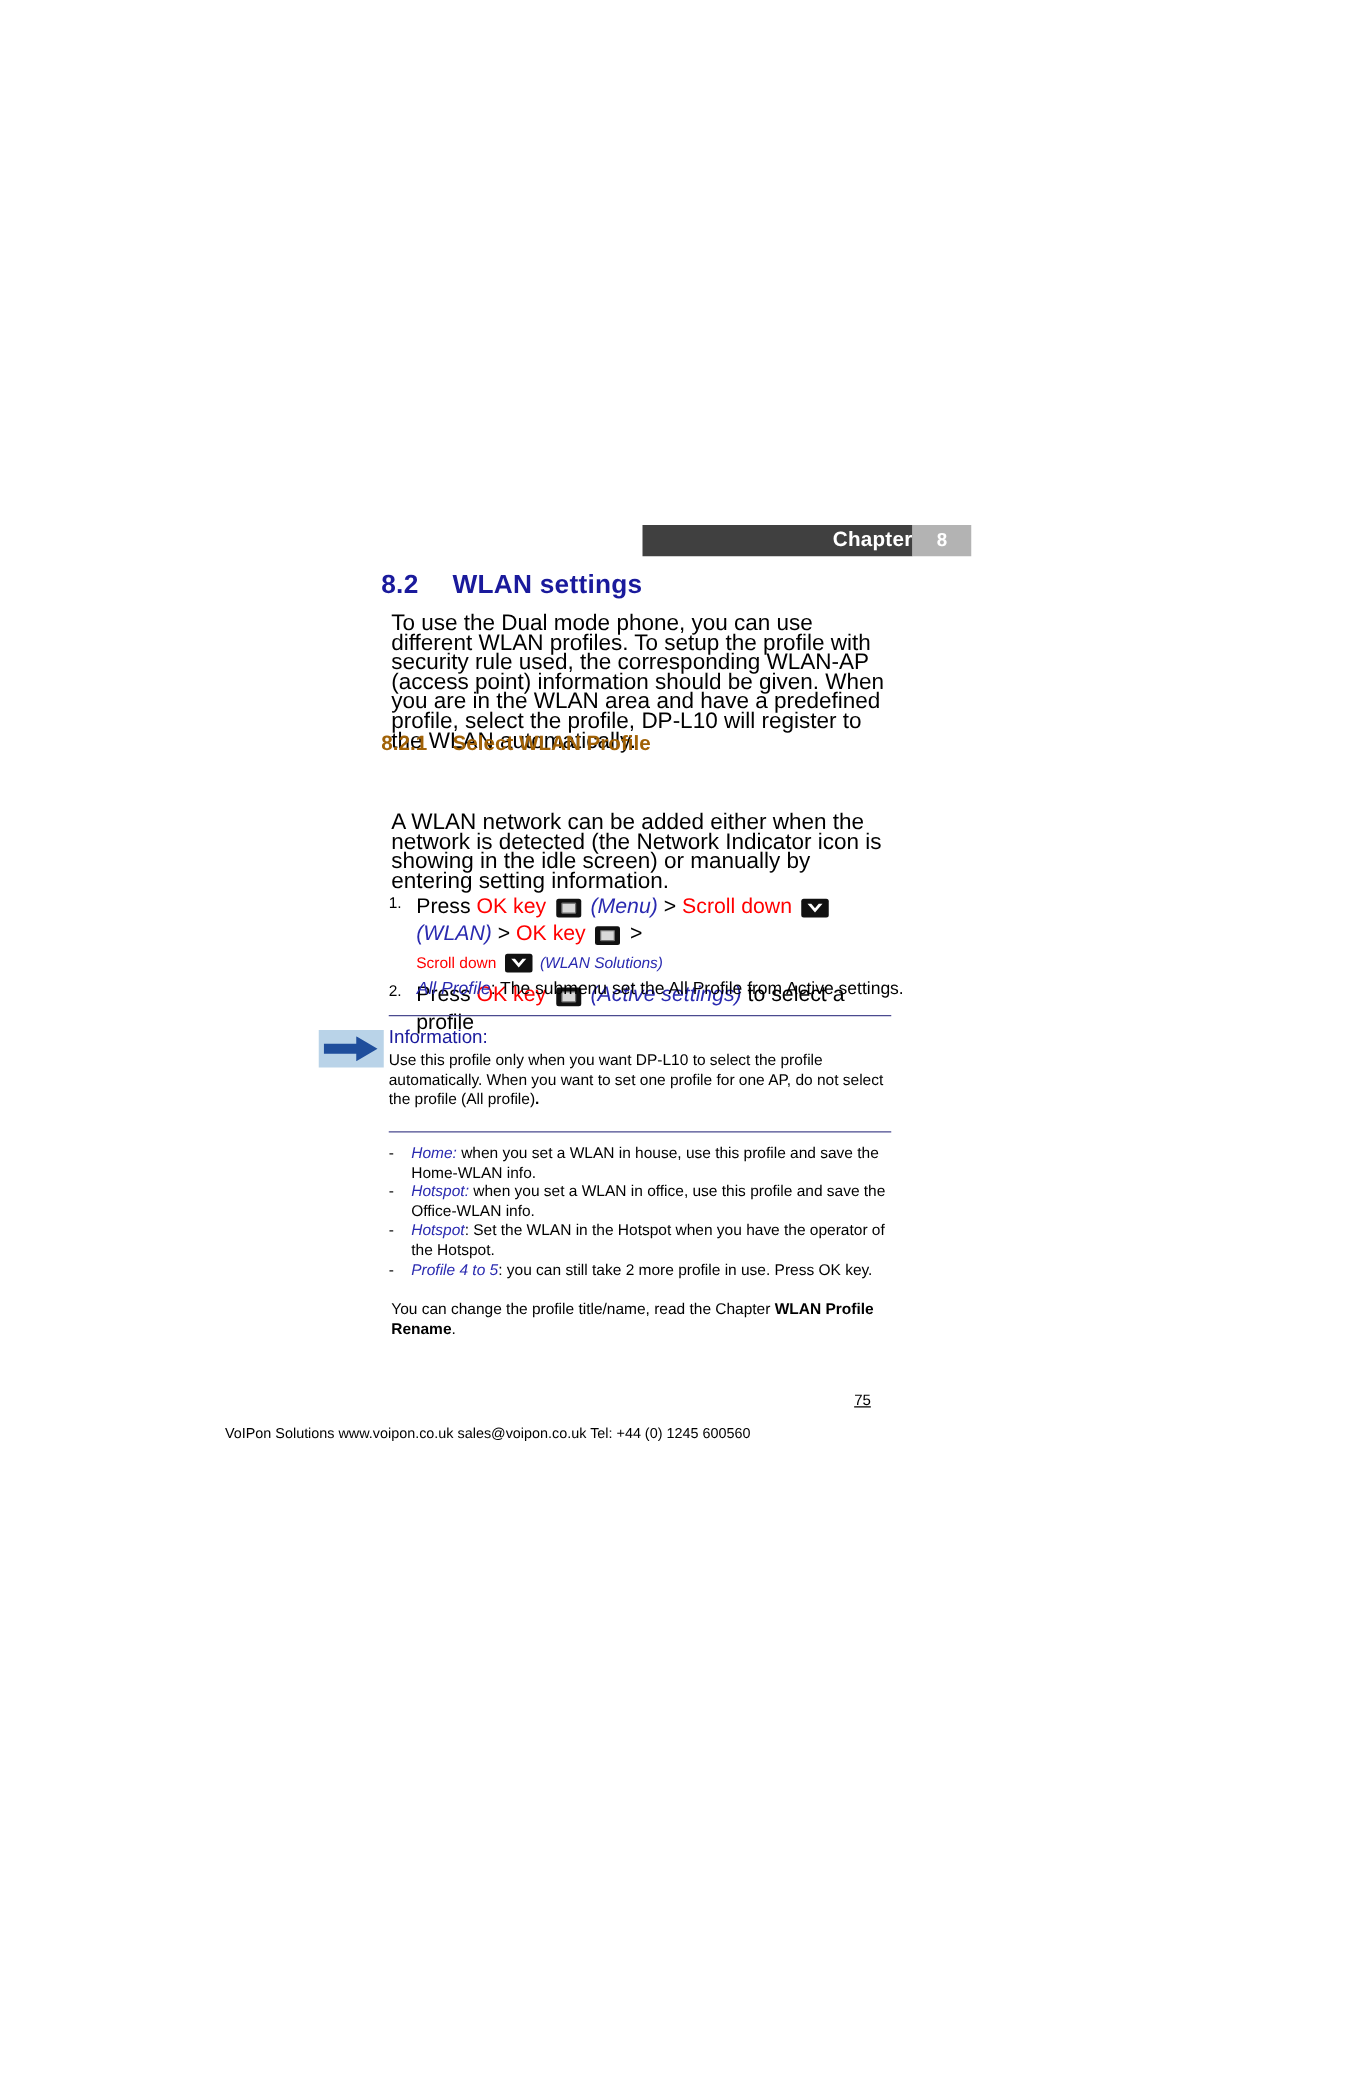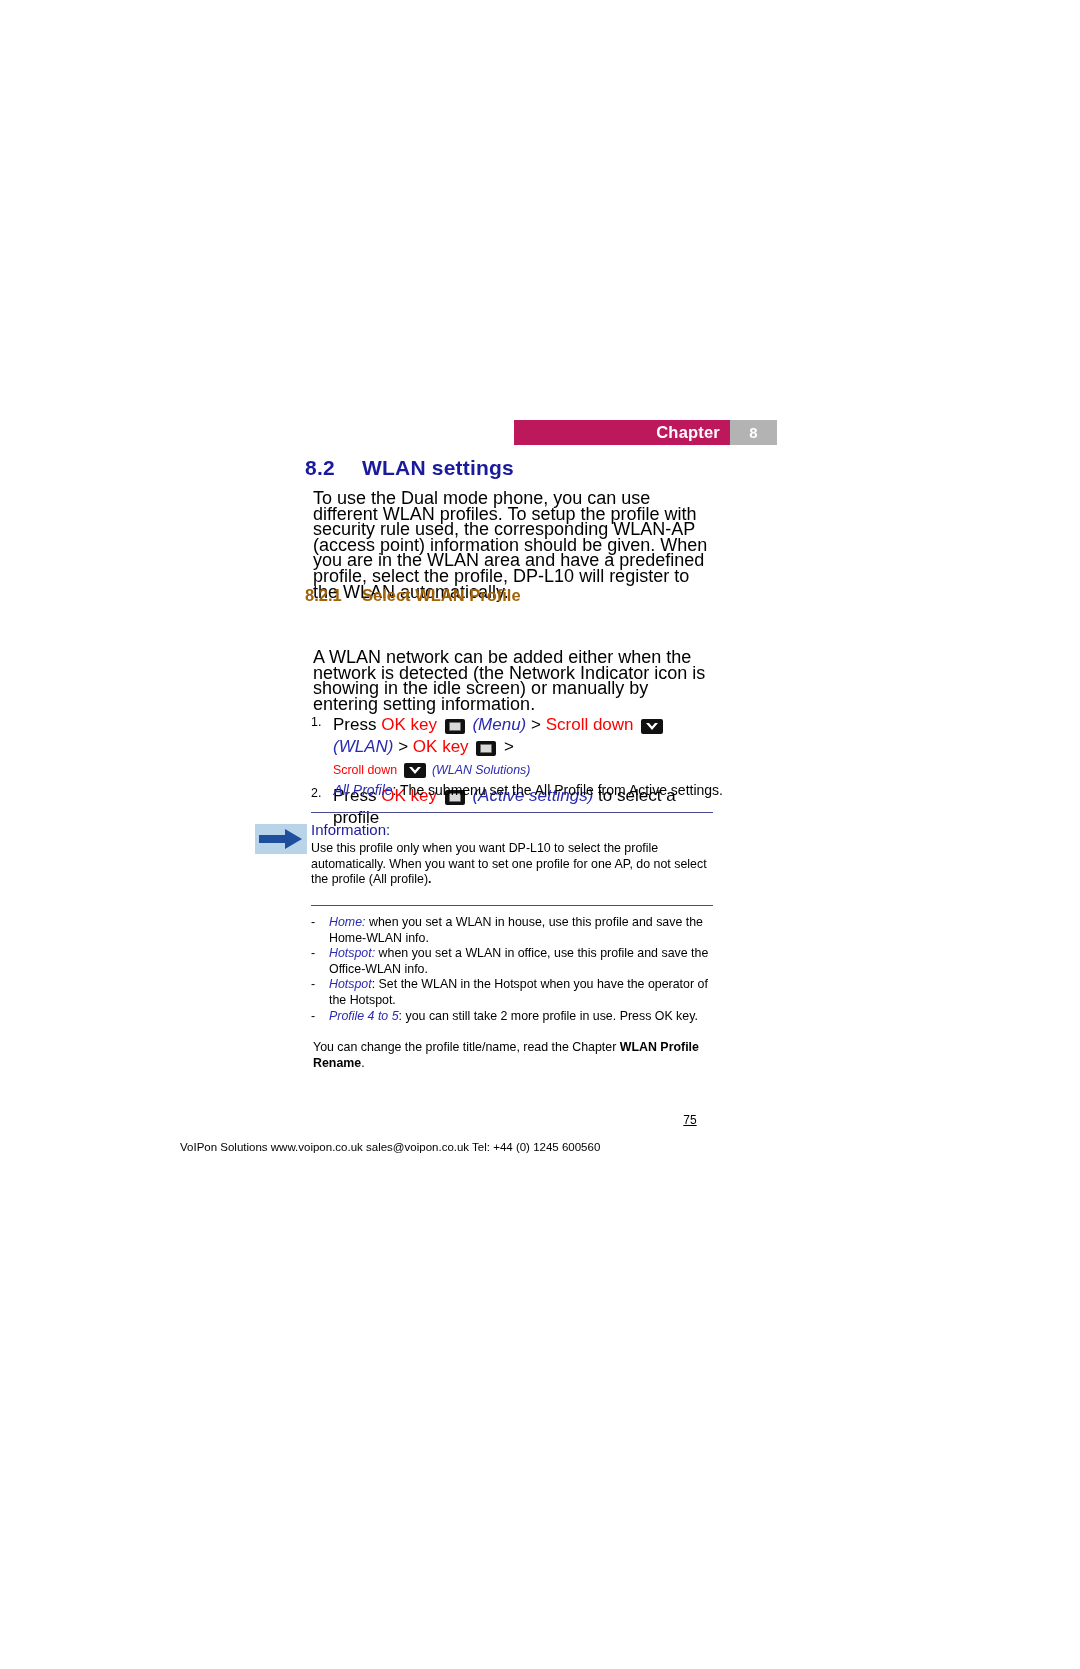--- a/index.html
+++ b/index.html
@@ -28,25 +28,24 @@
     position: absolute;
     left: 514px;
     top: 420px;
     width: 263px;
     height: 25px;
     display: flex;
     align-items: stretch;
   }
   .chapter-banner .chapter-bar {
     flex: 1 1 auto;
-    background: #be185d;
+    background: #404040;
     display: flex;
     align-items: center;
     justify-content: flex-end;
-    padding-right: 10px;
     box-sizing: border-box;
   }
   .chapter-banner .chapter-word {
     color: #ffffff;
     font-size: 16.5px;
     font-weight: bold;
     letter-spacing: 0.2px;
     line-height: 1;
   }
   .chapter-banner .chapter-num-box {

